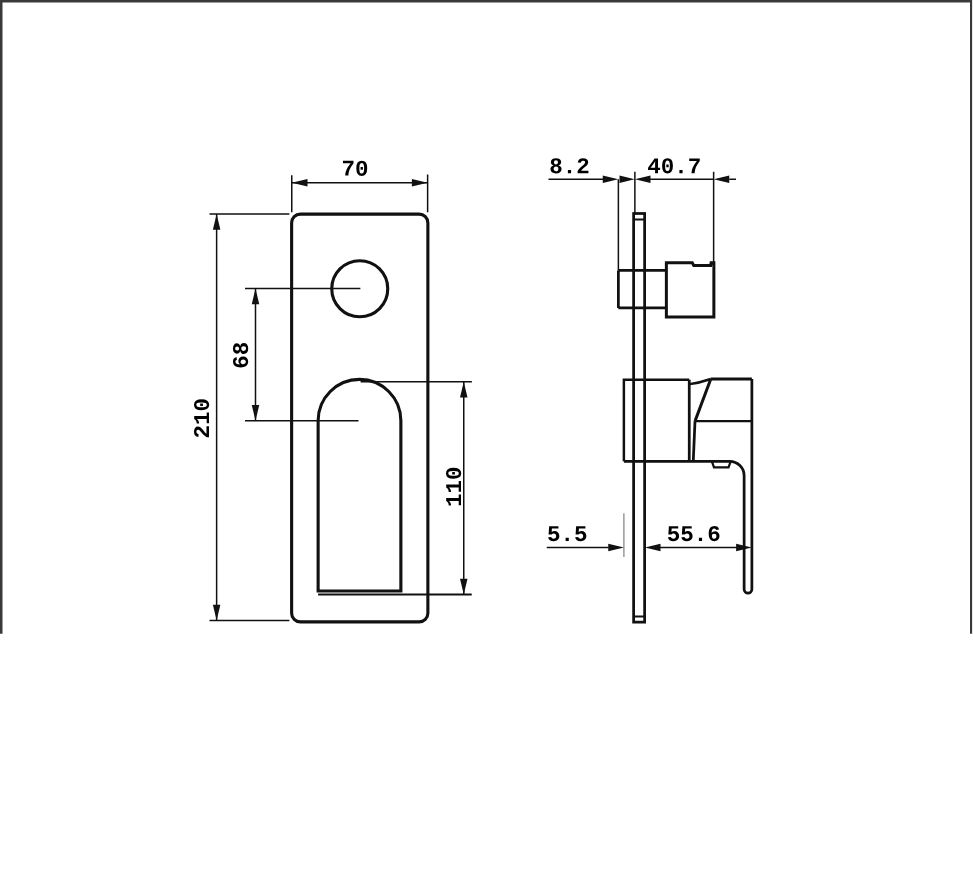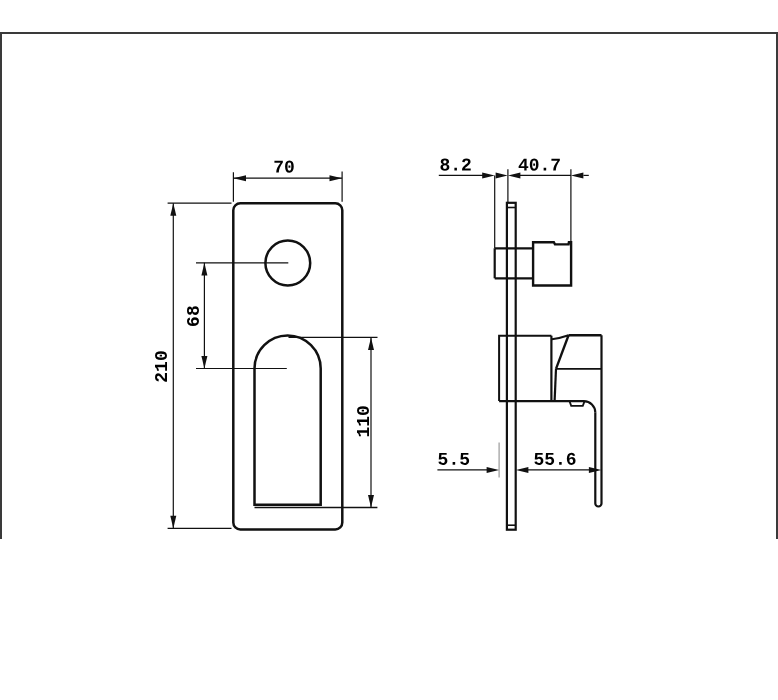--- a/index.html
+++ b/index.html
@@ -1,16 +1,16 @@
 <!DOCTYPE html>
 <html><head>
 <meta charset="utf-8">
 <style>
   html,body{margin:0;padding:0;background:#ffffff;}
-  .wrap{width:778px;height:507px;position:relative;margin-top:32px;}
+  .wrap{width:778px;height:507px;position:relative;}
   svg{display:block;filter:grayscale(1);}
   text{font-family:"Liberation Mono", monospace; fill:#000; font-weight:700;}
 </style>
 </head>
 <body>
 <div class="wrap">
 <svg width="778" height="700" viewBox="0 0 778 700">
 
   <rect x="0" y="0" width="778" height="700" fill="#ffffff"></rect>
 

